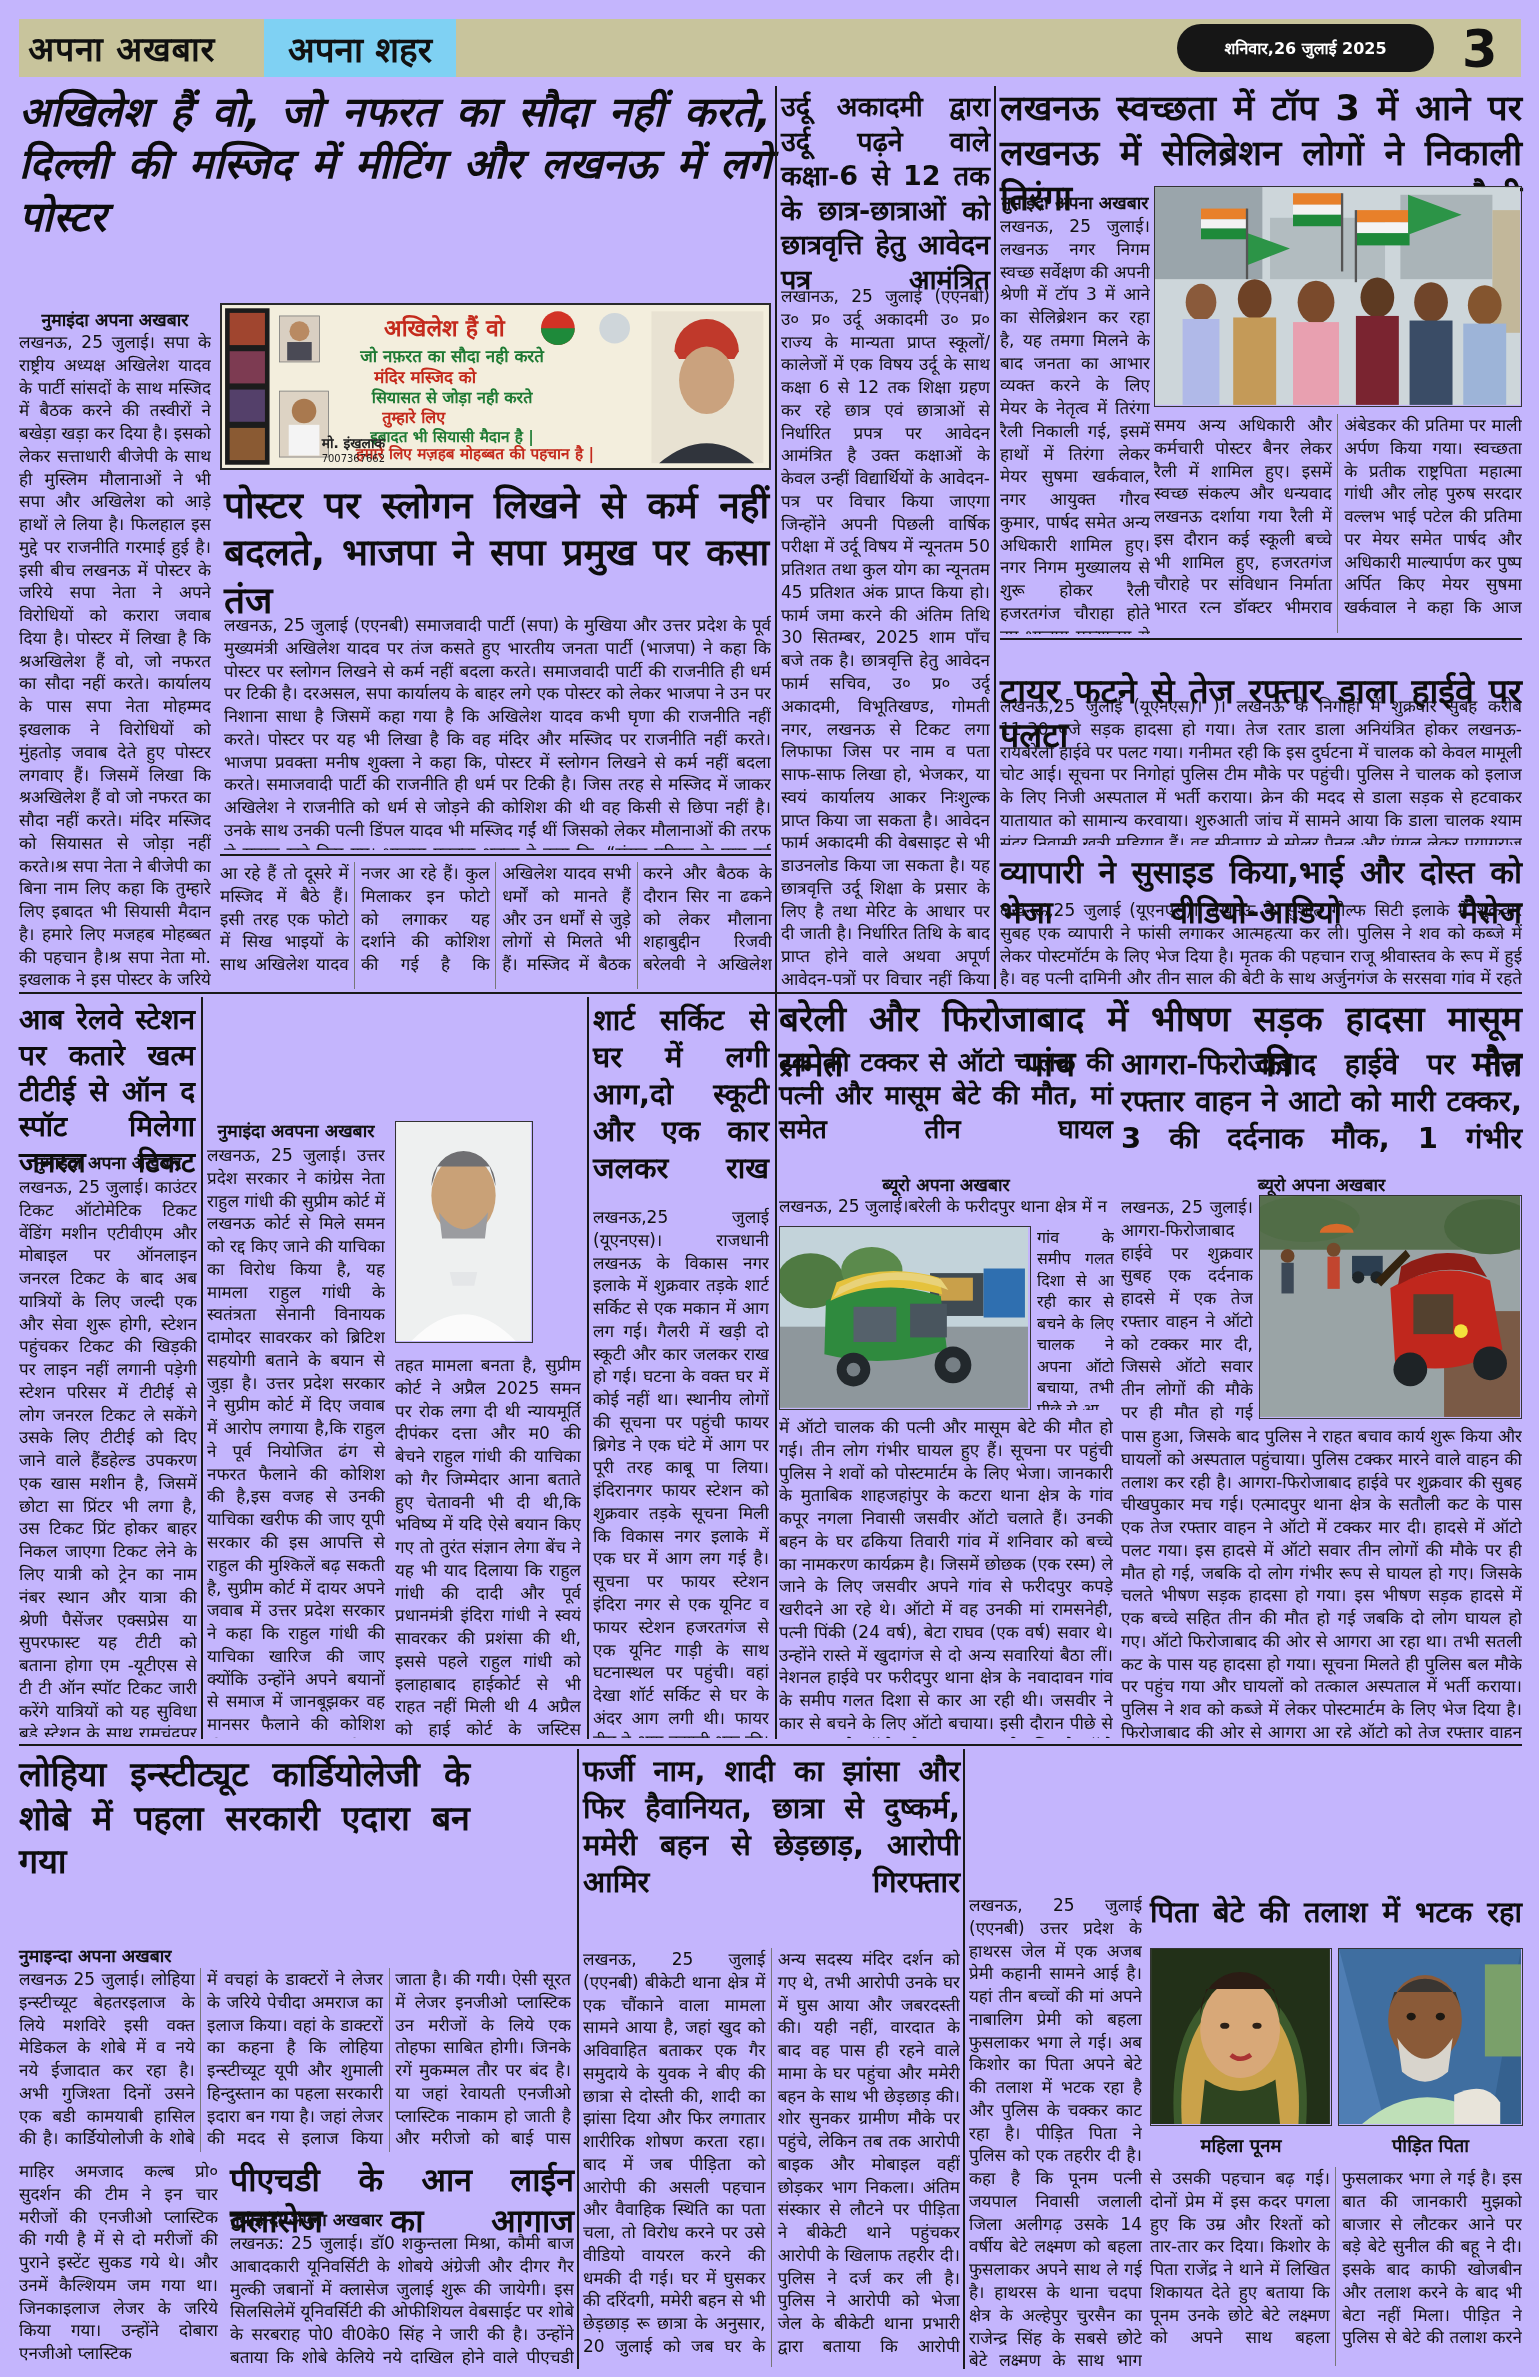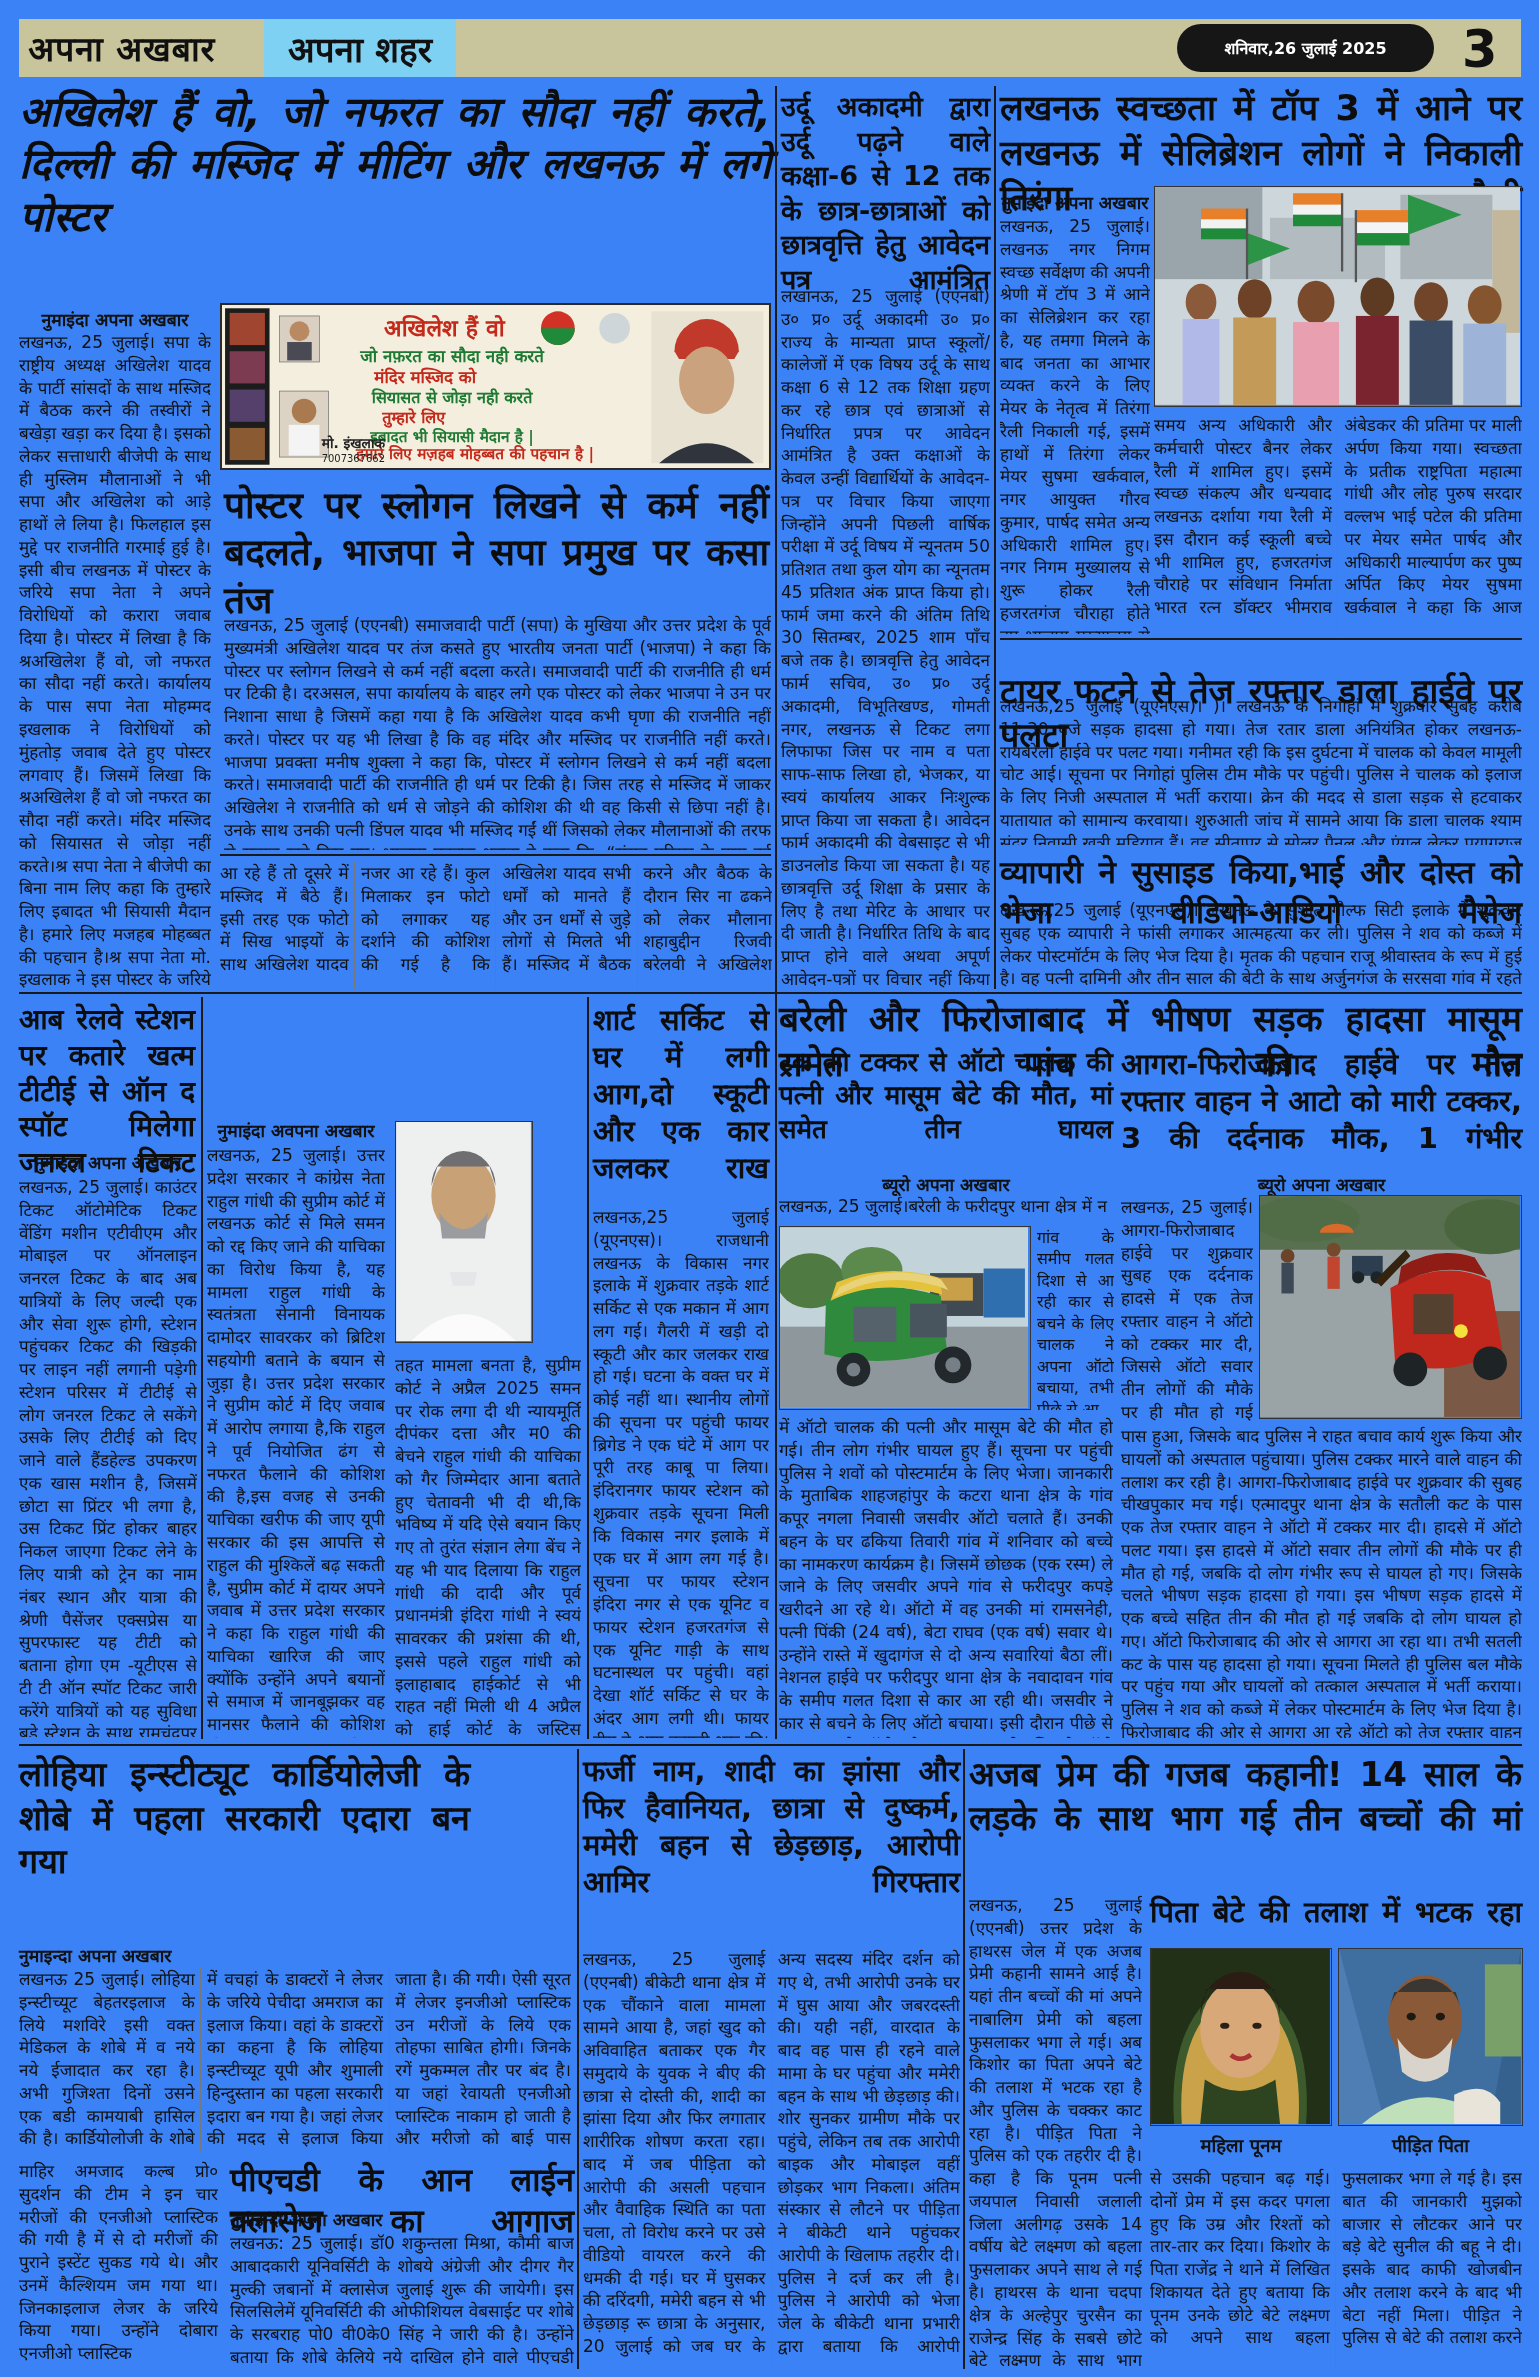--- a/index.html
+++ b/index.html
@@ -1,16 +1,16 @@
 <!DOCTYPE html>
 <html lang="hi" style="font-size:12.3px"><head>
 <meta charset="utf-8">
 <style>
   html,body{margin:0;padding:0;background:#e8e8e4;}
-  #page{position:relative;width:1540px;height:2377px;background:#3b82f6;
+  #page{position:relative;width:1540px;height:2377px;background:#c4b5fd;
         font-family:"DejaVu Sans","Liberation Sans",sans-serif;color:#111;overflow:hidden;}
   .abs{position:absolute;box-sizing:border-box;}
   
   #hdr{background:#c8c49c;display:flex;align-items:center;}
   .mast{font-weight:bold;font-size:34px;letter-spacing:0.8px;color:#101010;}
   #mastcity{background:#7fd1f3;display:flex;align-items:center;justify-content:center;font-weight:bold;font-size:35px;}
   #datecap{background:#161616;color:#fff;border-radius:26px;display:flex;align-items:center;justify-content:center;font-weight:bold;font-size:16px;}
   #pgnum{font-weight:bold;font-size:51px;line-height:1;}
   
   .vr{width:1.5px;background:#1a1a1a;}
@@ -261,21 +261,20 @@
   <div class="abs hl" style="left:230px;top:2160px;width:344px;height:41px;font-size:32px;">पीएचडी के आन लाईन क्लासेज का आगाज</div>
   <div class="abs byline" style="left:230px;top:2207px;width:344px;text-align:left;">नुमाइन्दा अपना अखबार</div>
   <div class="abs body-txt" style="left:230px;top:2232px;width:344px;height:135px;">लखनऊ: 25 जुलाई। डॉ0 शकुन्तला मिश्रा, कौमी बाज आबादकारी यूनिवर्सिटी के शोबये अंग्रेजी और दीगर गैर मुल्की जबानों में क्लासेज जुलाई शुरू की जायेगी। इस सिलसिलेमें यूनिवर्सिटी की ओफीशियल वेबसाईट पर शोबे के सरबराह पो0 वी0के0 सिंह ने जारी की है। उन्होंने बताया कि शोबे केलिये नये दाखिल होने वाले पीएचडी स्कालर के लिये नेसाब कीक्लासेज 22 जुलाई से आनरेगी आर्डर के आन लाईन करायी जायेंगी। मालूमात के साथ नेसाब का नेजामुल औकात भी अपलोड कर दिया गया है।</div>
 
   <div class="abs hl" style="left:583px;top:1753px;width:377px;height:184px;font-size:29px;">फर्जी नाम, शादी का झांसा और फिर हैवानियत, छात्रा से दुष्कर्म, ममेरी बहन से छेड़छाड़, आरोपी आमिर गिरफ्तार</div>
   <div class="abs body-txt cols2" style="left:583px;top:1948px;width:377px;height:419px;">
     <span class="dl">लखनऊ, 25 जुलाई (एएनबी)</span>
     <span>बीकेटी थाना क्षेत्र में एक चौंकाने वाला मामला सामने आया है, जहां खुद को अविवाहित बताकर एक गैर समुदाये के युवक ने बीए की छात्रा से दोस्ती की, शादी का झांसा दिया और फिर लगातार शारीरिक शोषण करता रहा। बाद में जब पीड़िता को आरोपी की असली पहचान और वैवाहिक स्थिति का पता चला, तो विरोध करने पर उसे वीडियो वायरल करने की धमकी दी गई। घर में घुसकर की दरिंदगी, ममेरी बहन से भी छेड़छाड़ रू छात्रा के अनुसार, 20 जुलाई को जब घर के अन्य सदस्य मंदिर दर्शन को गए थे, तभी आरोपी उनके घर में घुस आया और जबरदस्ती की। यही नहीं, वारदात के बाद वह पास ही रहने वाले मामा के घर पहुंचा और ममेरी बहन के साथ भी छेड़छाड़ की। शोर सुनकर ग्रामीण मौके पर पहुंचे, लेकिन तब तक आरोपी बाइक और मोबाइल वहीं छोड़कर भाग निकला। अंतिम संस्कार से लौटने पर पीड़िता ने बीकेटी थाने पहुंचकर आरोपी के खिलाफ तहरीर दी। पुलिस ने दर्ज कर ली है। पुलिस ने आरोपी को भेजा जेल के बीकेटी थाना प्रभारी द्वारा बताया कि आरोपी आमिर को गिरफ्तार कर जेल भेज दिया गया है।</span>
   </div>
 
-  <div class="abs hl" style="left:969px;top:1753px;width:553px;height:129px;font-size:34px;">अजब प्रेम की गजब कहानी! 14 साल के लड़के के साथ भाग गई तीन बच्चों की मां</div>
   <div class="abs body-txt" style="left:969px;top:1894px;width:173px;height:472px;">
     <span class="dl">लखनऊ, 25 जुलाई (एएनबी)</span>
     <span>उत्तर प्रदेश के हाथरस जेल में एक अजब प्रेमी कहानी सामने आई है। यहां तीन बच्चों की मां अपने नाबालिग प्रेमी को बहला फुसलाकर भगा ले गई। अब किशोर का पिता अपने बेटे की तलाश में भटक रहा है और पुलिस के चक्कर काट रहा है। पीड़ित पिता ने पुलिस को एक तहरीर दी है। कहा है कि पूनम पत्नी जयपाल निवासी जलाली जिला अलीगढ़ उसके 14 वर्षीय बेटे लक्ष्मण को बहला फुसलाकर अपने साथ ले गई है। हाथरस के थाना चदपा क्षेत्र के अल्हेपुर चुरसैन का राजेन्द्र सिंह के सबसे छोटे बेटे लक्ष्मण के साथ भाग गई। महिला पूनम जयपाल उनके 14 वर्षीय लक्ष्मण को बहला कर अपने साथ भगा ले गई। रिश्तेदार होने के नाते उसका अक्सर उनके घर आना जाना था। उन्होंने एक 14 वर्षीय लक्ष्मण</span>
   </div>
   <div class="abs hl" style="left:1150px;top:1894px;width:372px;height:41px;font-size:29px;">पिता बेटे की तलाश में भटक रहा</div>
 
   <div class="abs ph" style="left:1150px;top:1948px;width:182px;height:178px;border:1.5px solid #333;">
     <svg width="179" height="175" viewBox="0 0 233 228">
       <rect width="233" height="228" fill="#223018"></rect>
       <path d="M30 228 q-10 -150 86 -190 q96 40 86 190 z" fill="#3c5a2c"></path>

